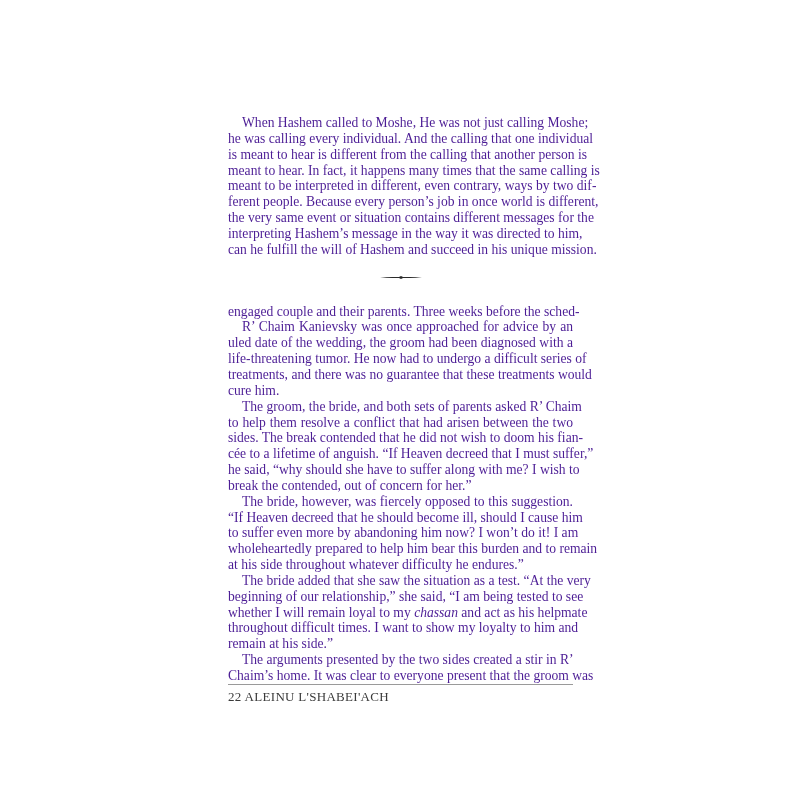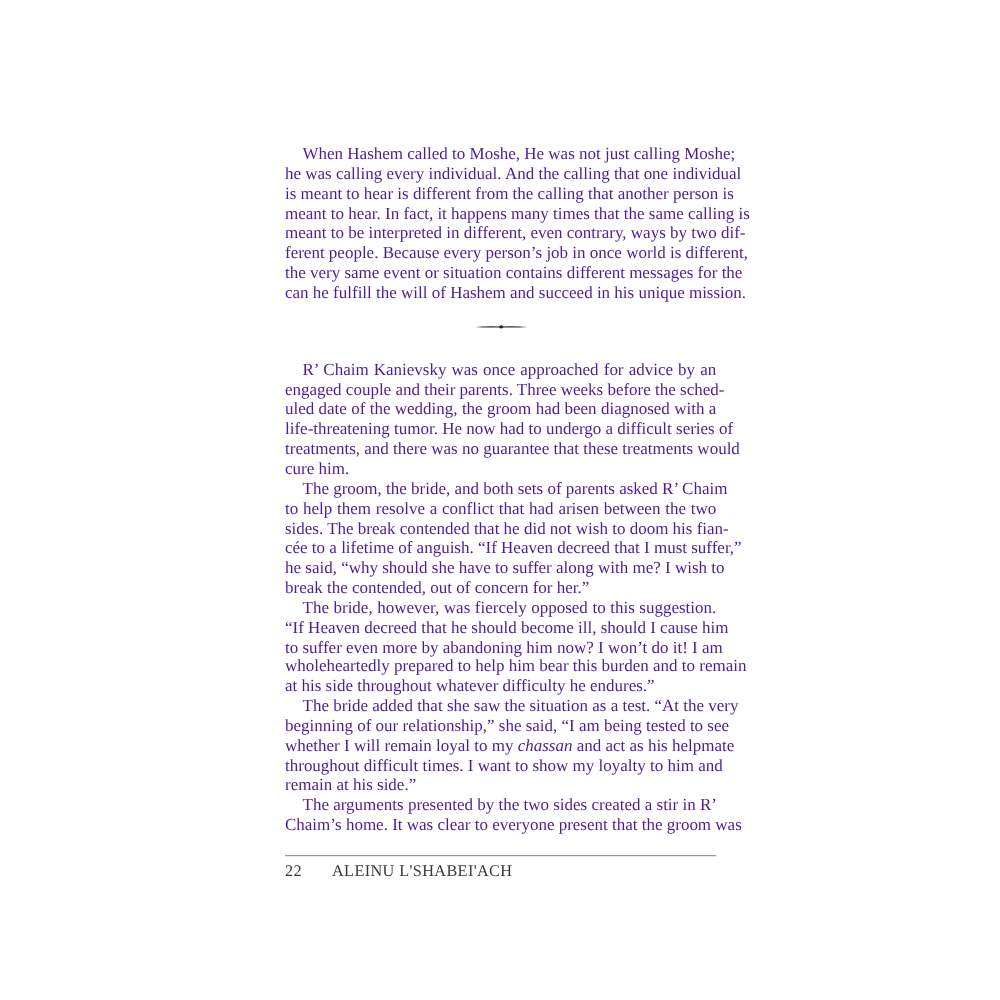--- a/index.html
+++ b/index.html
@@ -19,49 +19,50 @@
   }
   .gap-after-sep { height: 8px; }
   .footer-rule {
     position: absolute; left: 228px; top: 684px; width: 345px; height: 1px; background: #9a9a9a;
   }
   .footer {
     position: absolute; left: 228px; top: 689px;
     font-family: "Liberation Serif", "DejaVu Serif", serif;
     font-size: 13px; color: #3a3a3a; letter-spacing: 0.3px;
   }
-  .footer .num { margin-right: 24px; }
+  .footer .num { margin-right: 3px; }
   em { font-style: italic; }
 </style>
 </head>
 <body>
 
 <div class="page">
 
   <div>
     <span class="line indent">When Hashem called to Moshe, He was not just calling Moshe;</span>
     <span class="line">he was calling every individual. And the calling that one individual</span>
     <span class="line">is meant to hear is different from the calling that another person is</span>
     <span class="line">meant to hear. In fact, it happens many times that the same calling is</span>
     <span class="line">meant to be interpreted in different, even contrary, ways by two dif-</span>
     <span class="line">ferent people. Because every person’s job in once world is different,</span>
     <span class="line">the very same event or situation contains different messages for the</span>
+    <span class="line">interpreting Hashem’s message in the way it was directed to him,</span>
     <span class="line">can he fulfill the will of Hashem and succeed in his unique mission.</span>
   </div>
 
   <div class="sep">
     <svg class="ornament" viewBox="0 0 42 3" width="42" height="3">
       <path d="M0 1.5 Q10 0.6 19 1.1 L21 0 L23 1.1 Q32 0.6 42 1.5 Q32 2.4 23 1.9 L21 3 L19 1.9 Q10 2.4 0 1.5 Z" fill="#2a2a2a"></path>
     </svg>
   </div>
   <div class="gap-after-sep"></div>
 
   <div>
+    <span class="line">engaged couple and their parents. Three weeks before the sched-</span>
     <span class="line indent">R’ Chaim Kanievsky was once approached for advice by an</span>
-    <span class="line">engaged couple and their parents. Three weeks before the sched-</span>
     <span class="line">uled date of the wedding, the groom had been diagnosed with a</span>
     <span class="line">life-threatening tumor. He now had to undergo a difficult series of</span>
     <span class="line">treatments, and there was no guarantee that these treatments would</span>
     <span class="line last">cure him.</span>
   </div>
 
   <div>
     <span class="line indent">The groom, the bride, and both sets of parents asked R’ Chaim</span>
     <span class="line">to help them resolve a conflict that had arisen between the two</span>
     <span class="line">sides. The break contended that he did not wish to doom his fian-</span>

